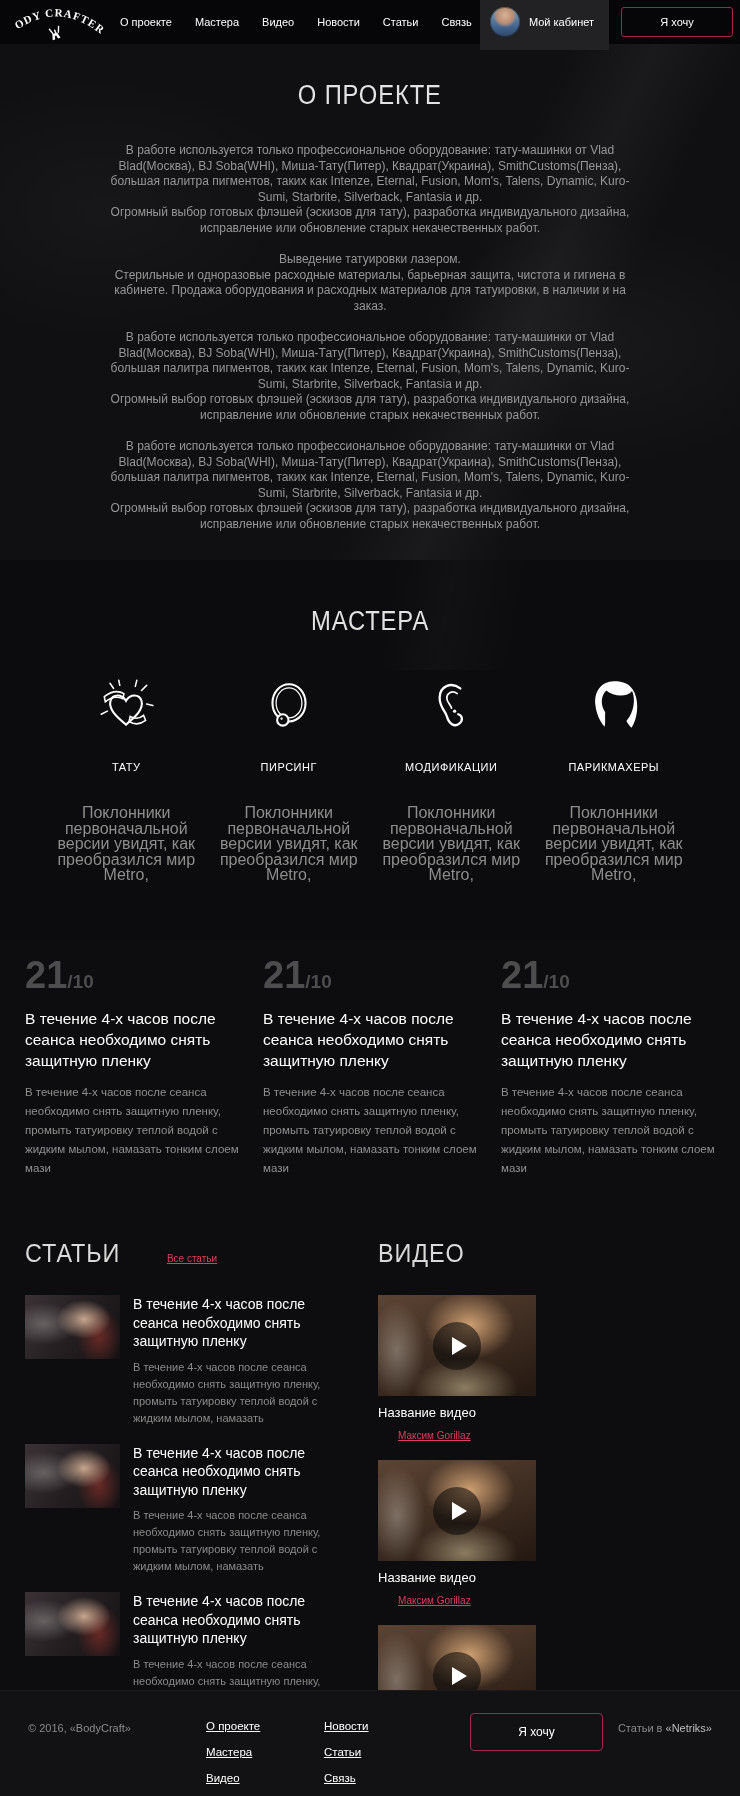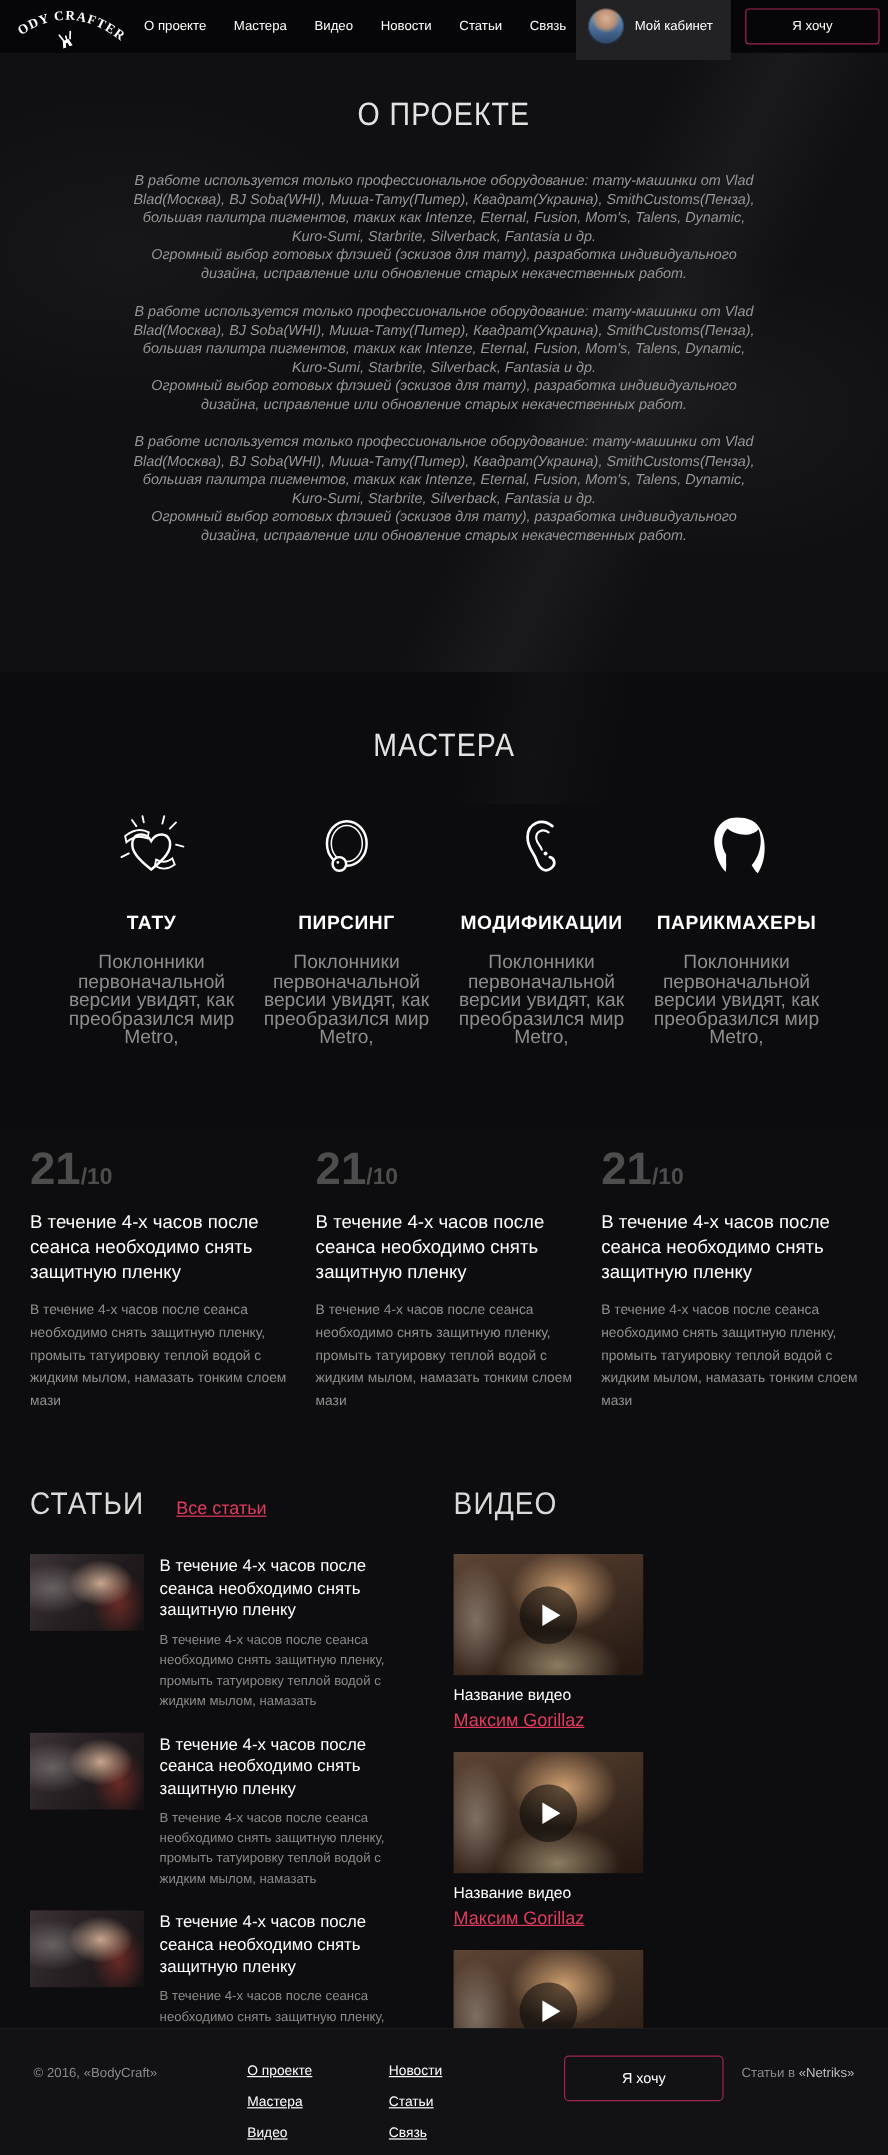--- a/index.html
+++ b/index.html
@@ -46,47 +46,47 @@
       linear-gradient(115deg, transparent 58%, rgba(255,255,255,.045) 67%, transparent 76%),
       #101013;
   }
   .sec-title {
     font-size:27px; font-weight:400; color:#e3e3e3; letter-spacing:1px;
   }
   .sec-title span { display:inline-block; transform:scaleX(.88); }
   .about .sec-title { padding-top:36px; margin-bottom:32px; }
   .about p {
     width:524px; margin:0 auto 16px; color:#969696;
-    font-size:12px; line-height:15.5px; white-space:pre-line;font-style:italic;
+    font-size:12px; line-height:15.5px; white-space:pre-line;
   }
 
   
   .masters {
     height:380px; overflow:hidden; text-align:center;
     background:
       linear-gradient(100deg, transparent 52%, rgba(255,255,255,.025) 60%, transparent 70%) no-repeat 0 0 / 100% 110px,
       #0c0c0e;
   }
   .masters .sec-title { padding-top:46px; margin-bottom:38px; }
   .masters-row { width:650px; margin:0 auto; display:flex; }
   .master { flex:1; padding:0 10px; }
   .m-icon { height:62px; display:flex; align-items:center; justify-content:center; margin-bottom:24px; }
-  .master h3 { font-size:16px; font-weight:bold; color:#fff; letter-spacing:.5px; margin-bottom:16px; }
+  .master h3 { font-size:11px; font-weight:normal; color:#fff; letter-spacing:.5px; margin-bottom:32px; }
   .master p { font-size:16px; line-height:15.5px; color:#8d8d8d; }
 
   
   .news { height:246px; overflow:hidden; background:#0d0d0f; padding:0 25px; }
   .news-row { display:flex; gap:24px; padding-top:16px; }
   .news-card { flex:1; }
   .news-date { color:#4d4d4d; margin-bottom:14px; }
   .news-day { font-size:38px; font-weight:bold; line-height:38px; }
   .news-month { font-size:19px; font-weight:bold;text-align:right; }
   .news-card h3 { font-size:15.5px; font-weight:400; line-height:21px; color:#fff; margin-bottom:12px; }
   .news-card p { font-size:11.5px; line-height:19px; color:#8f8f8f; }
-  a.accent { color:#e23b5f; font-size:15px; text-decoration:underline; cursor:pointer; }
+  a.accent { color:#e23b5f; font-size:10px; text-decoration:underline; cursor:pointer;margin-left:20px; }
 
   
   .content-2col { height:504px; overflow:hidden; background:#0d0d0f; padding:52px 25px 0; display:flex; }
   .articles-col { width:322px; flex:0 0 auto; }
   .videos-col { margin-left:31px; flex:1; }
   .col-head { display:flex; align-items:baseline; gap:16px; margin-bottom:26px; }
   .col-title { font-size:26px; font-weight:400; color:#d9d9d9; letter-spacing:1px; }
   .col-title span { display:inline-block; transform:scaleX(.9); transform-origin:left; }
   .article { display:flex; margin-bottom:17px; }
   .article-thumb {
@@ -172,20 +172,22 @@
       <span class="avatar"></span>
       <span class="account-label">Мой кабинет</span>
     </div>
     <button class="cta-top">Я хочу</button>
   </header>
 
   <section class="about">
     <h1 class="sec-title"><span>О ПРОЕКТЕ</span></h1>
     <p>В работе используется только профессиональное оборудование: тату-машинки от Vlad Blad(Москва), BJ Soba(WHI), Миша-Тату(Питер), Квадрат(Украина), SmithCustoms(Пенза), большая палитра пигментов, таких как Intenze, Eternal, Fusion, Mom's, Talens, Dynamic, Kuro-Sumi, Starbrite, Silverback, Fantasia и др.
 Огромный выбор готовых флэшей (эскизов для тату), разработка индивидуального дизайна, исправление или обновление старых некачественных работ.</p>
+    <p>Выведение татуировки лазером.
+Стерильные и одноразовые расходные материалы, барьерная защита, чистота и гигиена в кабинете. Продажа оборудования и расходных материалов для татуировки, в наличии и на заказ.</p>
     <p>В работе используется только профессиональное оборудование: тату-машинки от Vlad Blad(Москва), BJ Soba(WHI), Миша-Тату(Питер), Квадрат(Украина), SmithCustoms(Пенза), большая палитра пигментов, таких как Intenze, Eternal, Fusion, Mom's, Talens, Dynamic, Kuro-Sumi, Starbrite, Silverback, Fantasia и др.
 Огромный выбор готовых флэшей (эскизов для тату), разработка индивидуального дизайна, исправление или обновление старых некачественных работ.</p>
     <p>В работе используется только профессиональное оборудование: тату-машинки от Vlad Blad(Москва), BJ Soba(WHI), Миша-Тату(Питер), Квадрат(Украина), SmithCustoms(Пенза), большая палитра пигментов, таких как Intenze, Eternal, Fusion, Mom's, Talens, Dynamic, Kuro-Sumi, Starbrite, Silverback, Fantasia и др.
 Огромный выбор готовых флэшей (эскизов для тату), разработка индивидуального дизайна, исправление или обновление старых некачественных работ.</p>
   </section>
 
   <section class="masters">
     <h2 class="sec-title"><span>МАСТЕРА</span></h2>
     <div class="masters-row">
 

